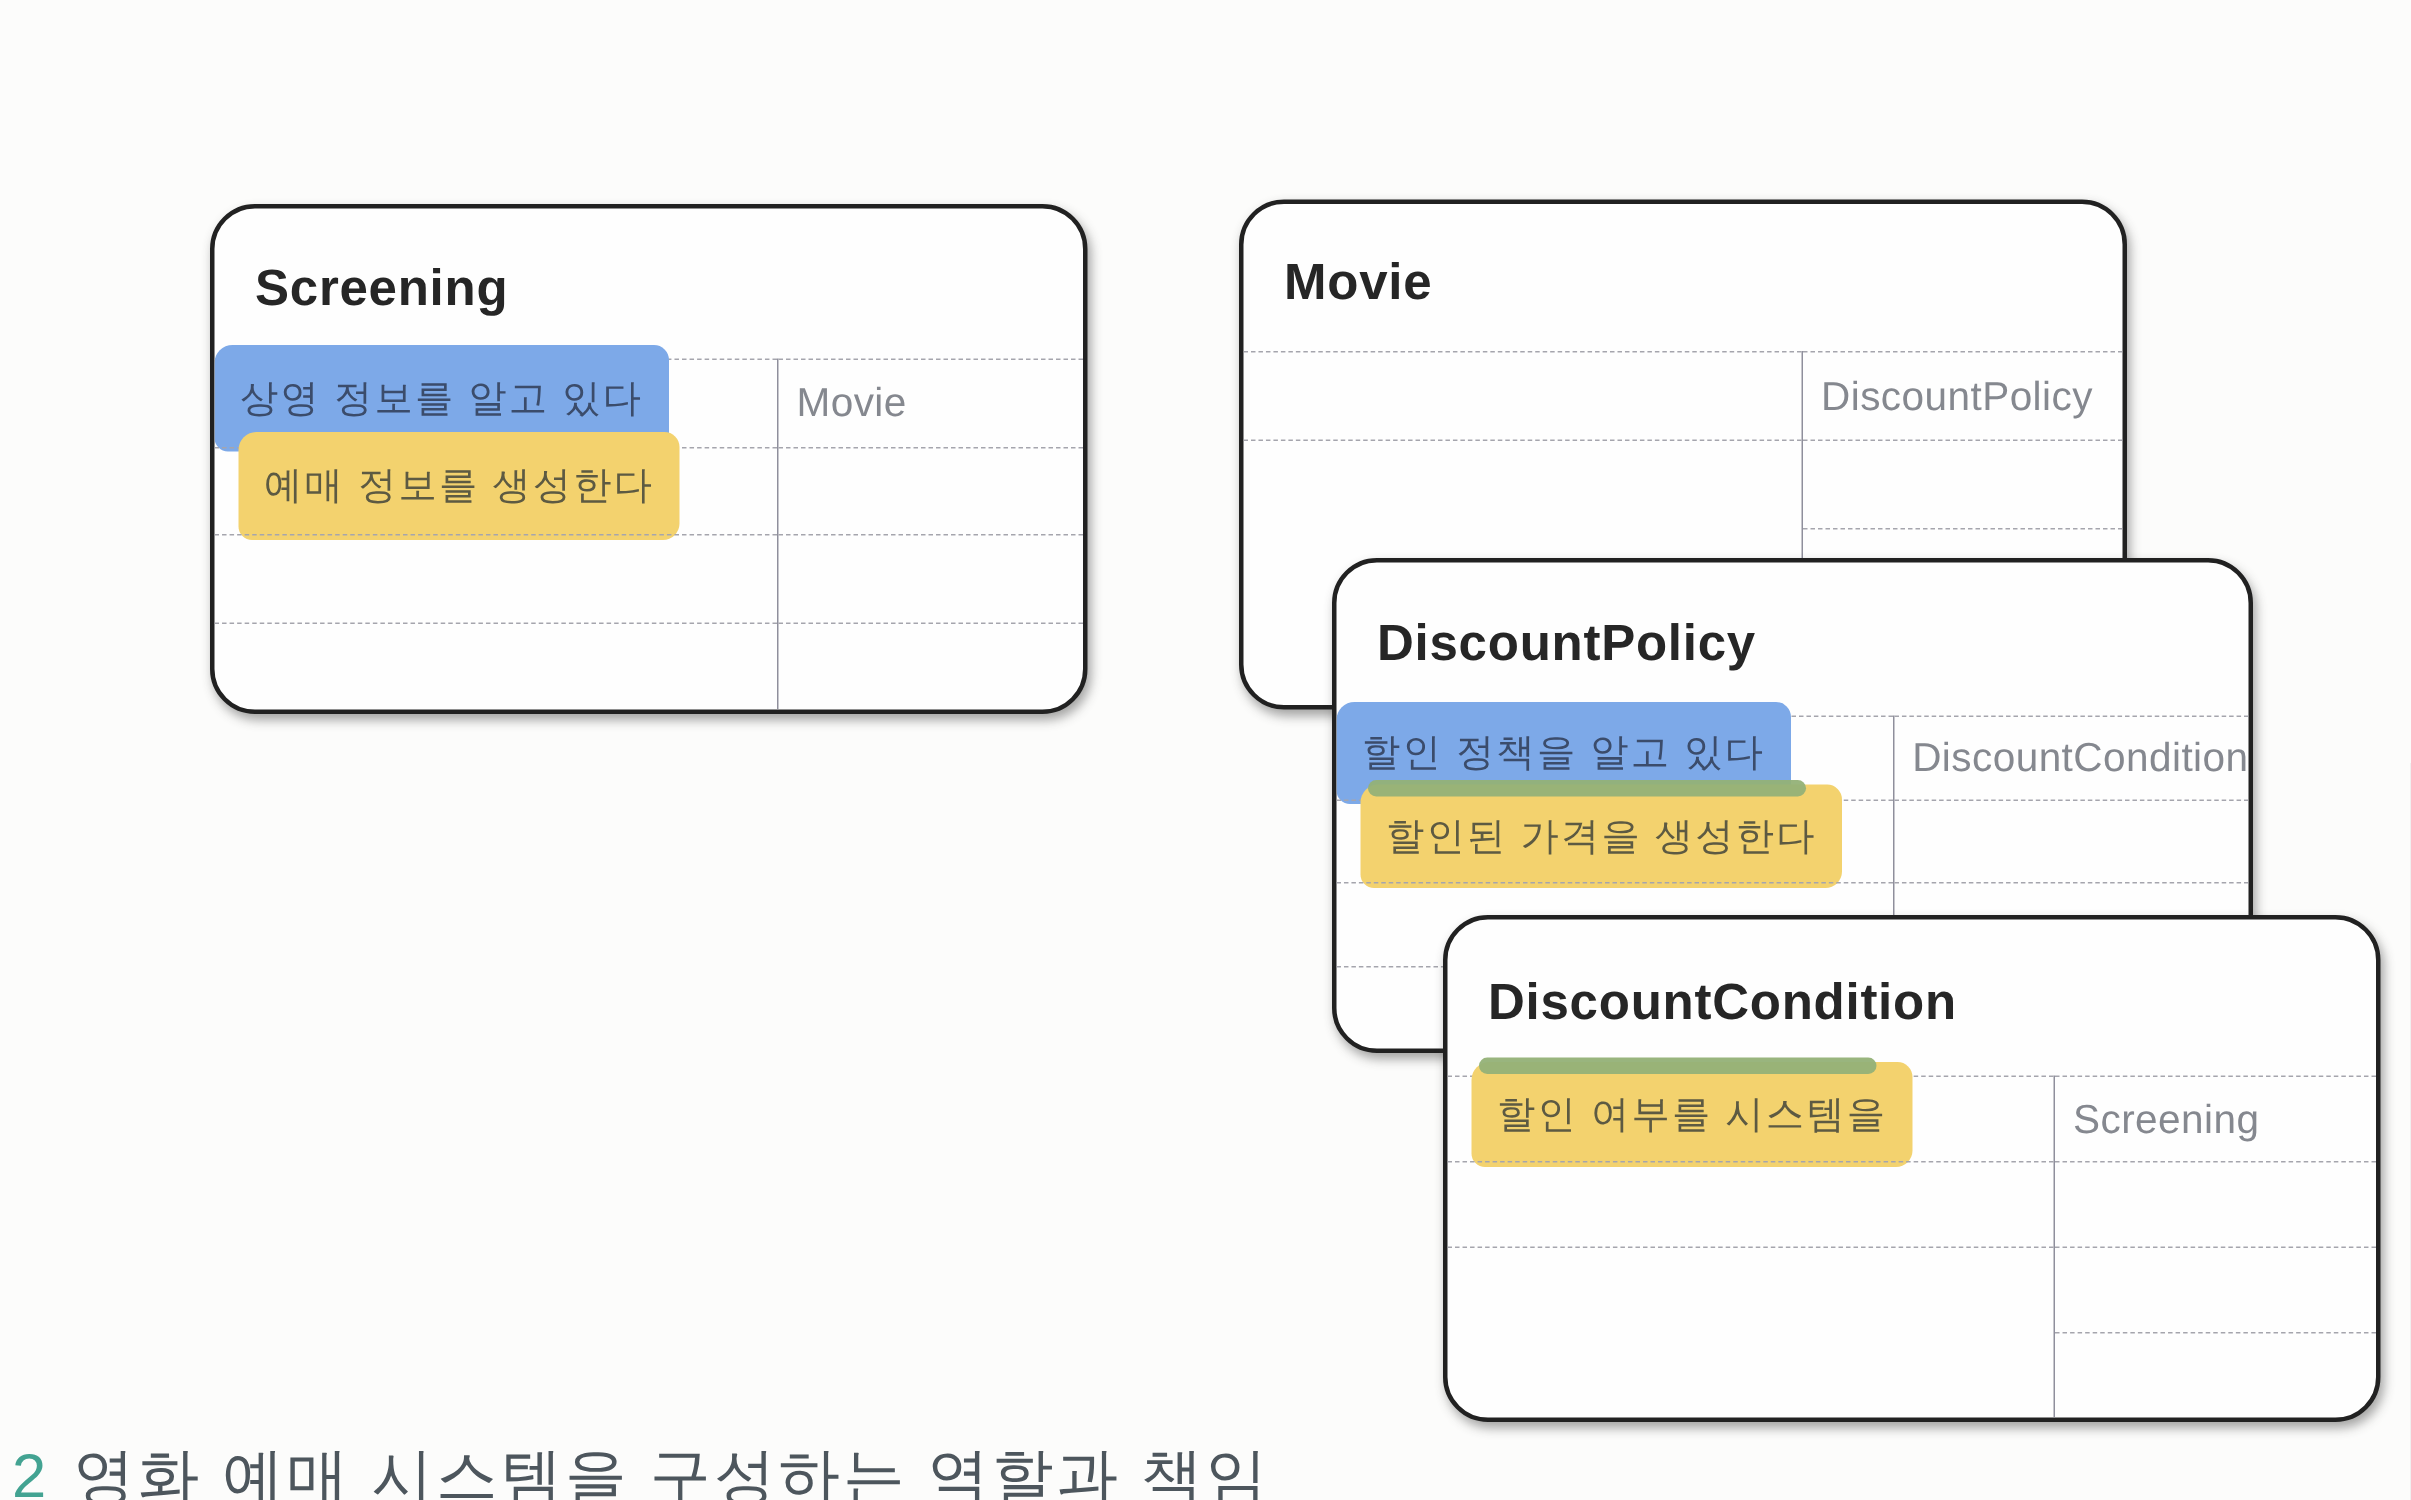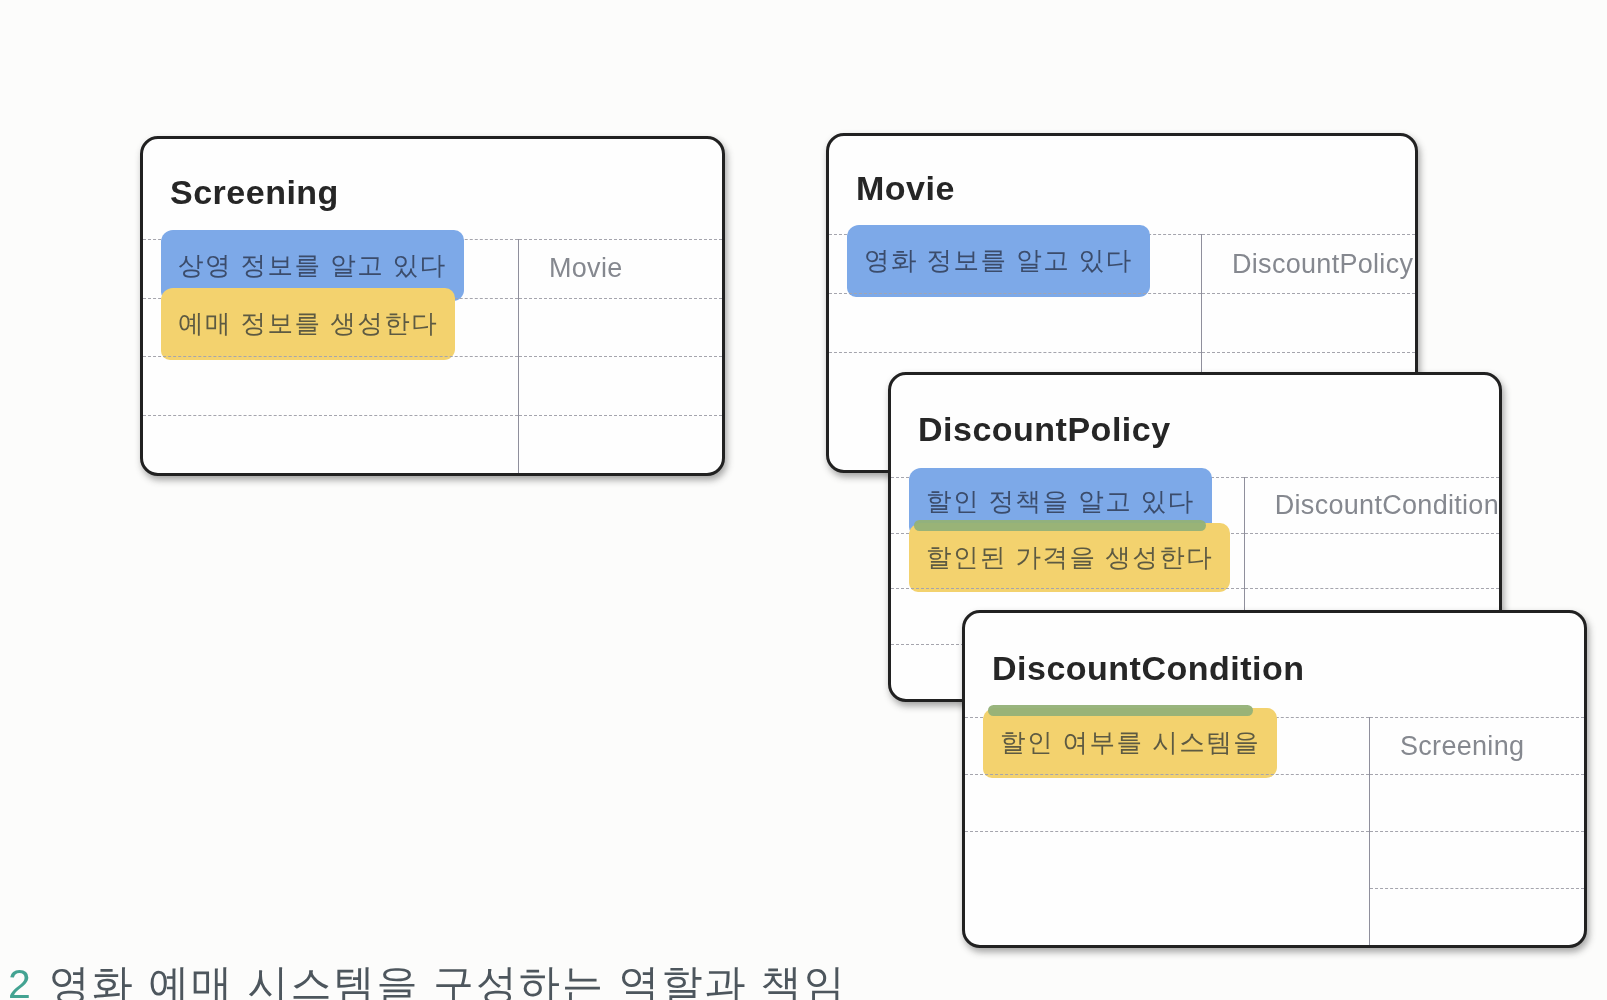--- a/index.html
+++ b/index.html
@@ -9,21 +9,21 @@
     background:var(--page-bg,#fcfcfb);
     overflow:hidden;
     font-family:"Liberation Sans","DejaVu Sans",sans-serif;
   }
   
   .card{
     position:absolute;
     box-sizing:border-box;
     background:#fefefe;
     border:3.5px solid var(--card-border,#212121);
-    border-radius:18px;
+    border-radius:30px;
     box-shadow:2px 4px 7px rgba(55,55,55,.45);
     overflow:hidden;
   }
   #card-screening        {left:140px; top:136px; width:585px; height:340px; --th:100px; --rh:58.5px; --cw:375px; z-index:1;}
   #card-movie            {left:826px; top:133px; width:592px; height:340px; --th:98px;  --rh:59px;   --cw:372px; z-index:2;}
   #card-discountpolicy   {left:888px; top:372px; width:614px; height:330px; --th:102px; --rh:55.5px; --cw:372px; z-index:3;}
   #card-discountcondition{left:962px; top:610px; width:625px; height:338px; --th:104px; --rh:57px;   --cw:404px; z-index:4;}
 
   .card-title{
     height:var(--th);
@@ -37,34 +37,34 @@
   .card-body{display:flex;height:calc(100% - var(--th));}
   .col{display:flex;flex-direction:column;}
   .col-resp{width:var(--cw);}
   .col-collab{flex:1;border-left:1.5px solid var(--divider-line,#8f8f9c);}
   .row{
     position:relative;
     height:var(--rh);
     box-sizing:border-box;
     border-top:1px dashed var(--row-line,#a5a5ad);
     display:flex;align-items:center;
-    padding-left:18px;
+    padding-left:0;
   }
   
   .hl{
     position:relative;
     display:inline-flex;align-items:center;
     height:calc(100% + 14px);
     margin-top:-7px;
     padding:0 17px;
     border-radius:12px 10px 11px 9px;
     white-space:nowrap;
   }
   .hl.blue{background:var(--blue-highlight,#7da9e8);}
-  .hl.yellow{background:var(--yellow-highlight,#f3d26e);}
+  .hl.yellow{background:var(--yellow-highlight,#f3d26e);margin-left:16px;}
   .hl .resp{
     font-size:25.5px;letter-spacing:1.5px;
   }
   .hl.blue .resp{color:var(--ink-on-blue,#3b4c6b);}
   .hl.yellow .resp{color:var(--ink-on-yellow,#5d5a42);}
   
   .hl.yellow.ol::before{
     content:"";
     position:absolute;
     top:-3px;left:5px;right:24px;height:11px;
@@ -119,25 +119,20 @@
         <div class="row"></div>
         <div class="row"></div>
       </div>
     </div>
   </section>
 
   <section class="card" id="card-movie">
     <div class="card-title">Movie</div>
     <div class="card-body">
       <div class="col col-resp">
-        <div class="row">
-          <span class="hl blue">
-            <span class="resp">영화 정보를 알고 있다</span>
-          </span>
-        </div>
         <div class="row"></div>
         <div class="row"></div>
       </div>
       <div class="col col-collab">
         <div class="row">
           <span class="collab">DiscountPolicy</span>
         </div>
         <div class="row"></div>
         <div class="row"></div>
         <div class="row"></div>

